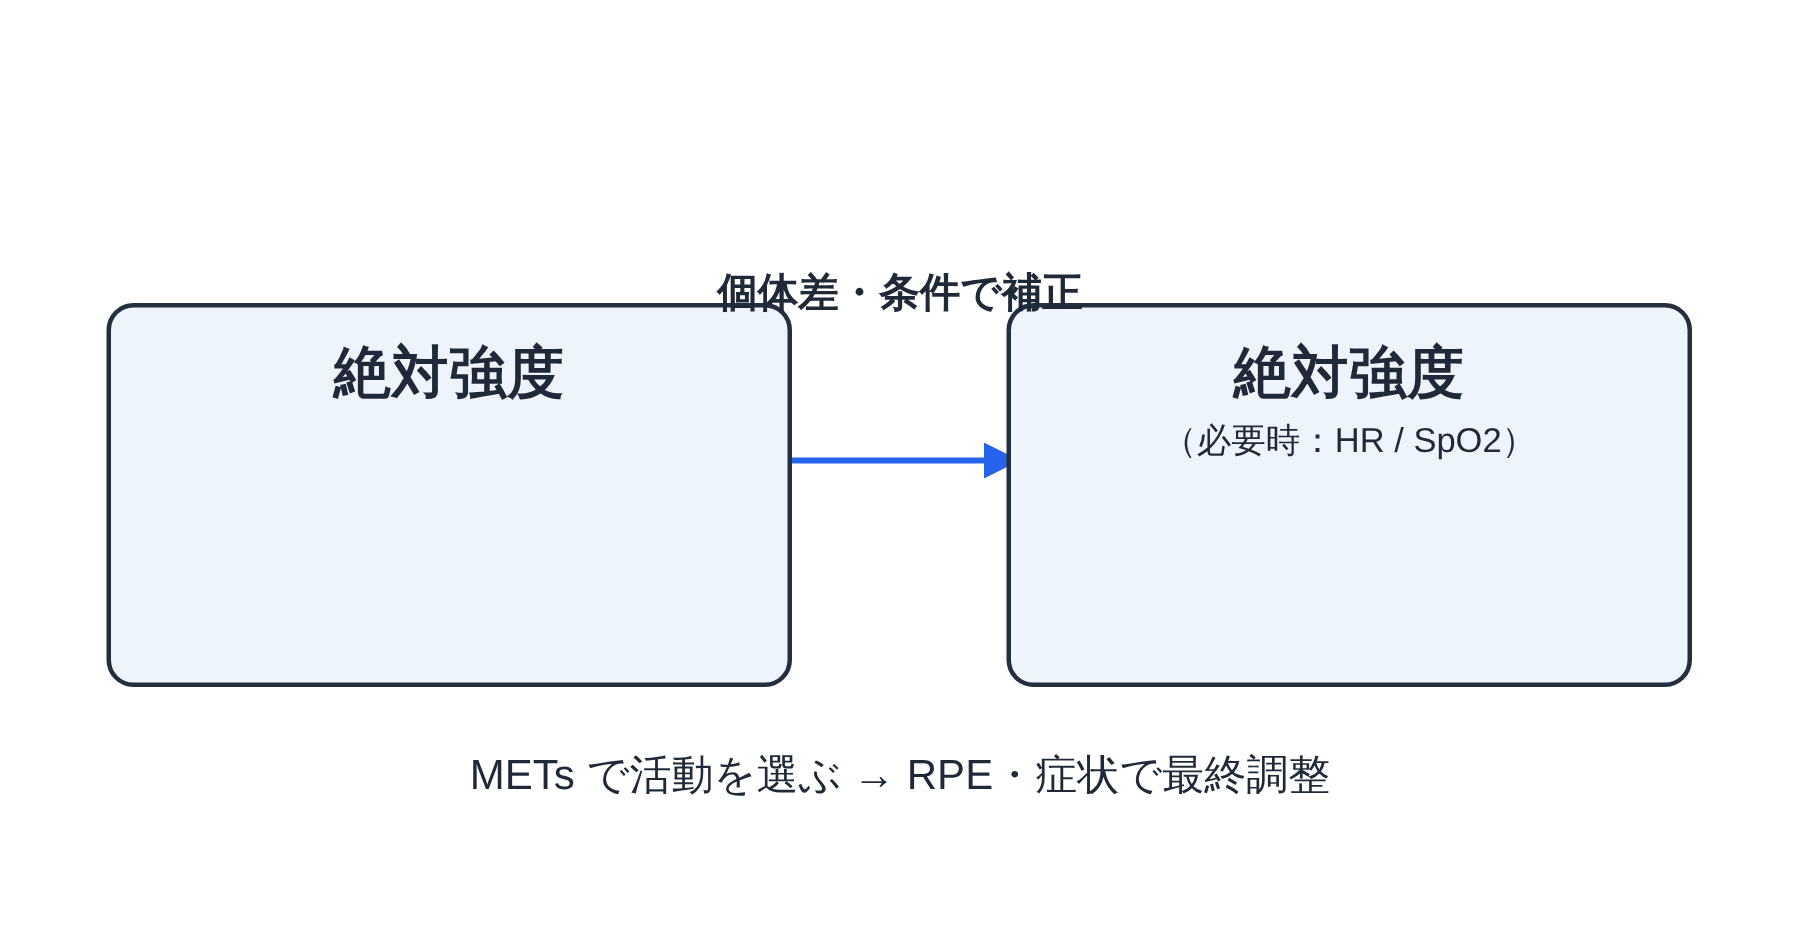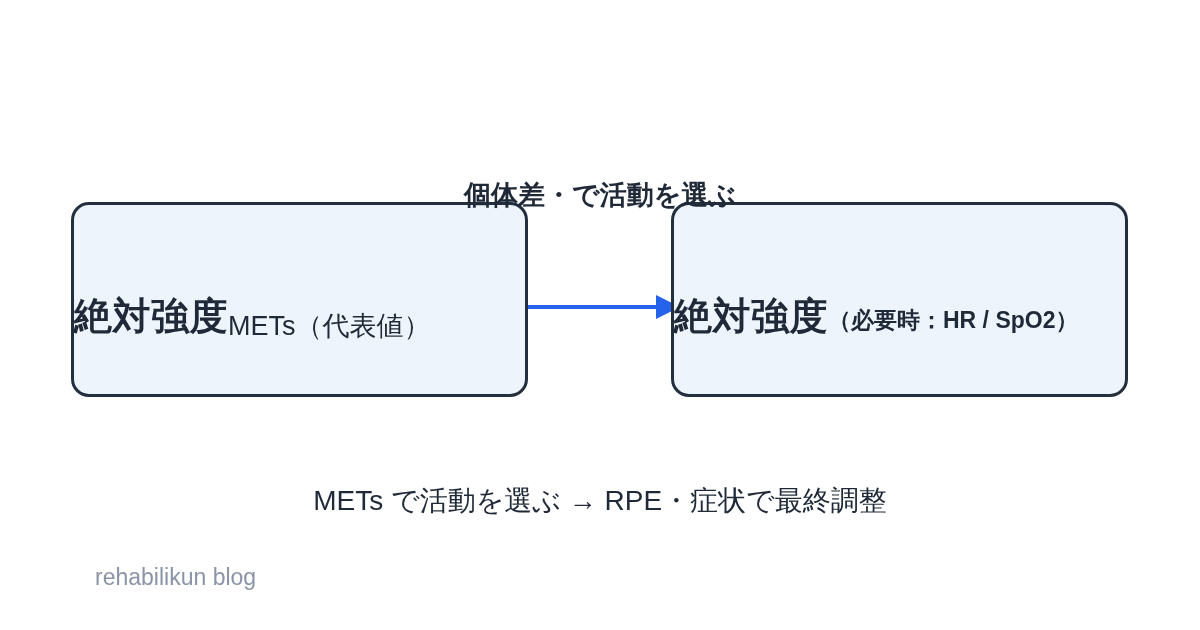--- a/index.html
+++ b/index.html
@@ -19,30 +19,30 @@
     width: 1200px;
     height: 630px;
     background: #ffffff;
   }
 
   
   .concept-box {
     position: absolute;
     box-sizing: border-box;
     width: 457px;
-    height: 195px;
+    height: 256px;
     top: 202px;
     background: #eef4fc;
     border: 3px solid #232f3e;
     border-radius: 18px;
     display: flex;
-    flex-direction: row;
+    flex-direction: column;
     align-items: center;
     justify-content: flex-start;
-    padding-top: 34px;
+    padding-top: 24px;
     z-index: 1;
   }
   #box-absolute { left: 71px; }
   #box-relative { left: 671px; }
 
   .box-title {
     font-size: 38px;
     font-weight: bold;
     color: #1f2937;
     letter-spacing: 0.5px;
@@ -50,21 +50,21 @@
   }
   .box-line-1 {
     font-size: 27px;
     font-weight: normal;
     color: #1f2937;
     margin-top: 20px;
     line-height: 1.2;
   }
   .box-line-2 {
     font-size: 23px;
-    font-weight: bold;
+    font-weight: normal;
     color: #1f2937;
     margin-top: 9px;
     line-height: 1.2;
   }
 
   
   #flow-arrow {
     position: absolute;
     left: 520px;
     top: 288px;
@@ -86,21 +86,21 @@
     z-index: 3;
     line-height: 1.15;
     pointer-events: none;
   }
 
   
   #caption {
     position: absolute;
     left: 0;
     right: 0;
-    top: 483px;
+    top: 499px;
     text-align: center;
     font-size: 28px;
     font-weight: normal;
     color: #1f2937;
     line-height: 1.3;
   }
 
   
   #footer-watermark {
     position: absolute;
@@ -117,27 +117,25 @@
 
 <div id="canvas">
 
   <svg id="flow-arrow" viewBox="0 0 160 40" xmlns="http://www.w3.org/2000/svg">
     <line x1="4" y1="19" x2="140" y2="19" stroke="#2563eb" stroke-width="4"></line>
     <polygon points="136,7 160,19 136,31" fill="#2563eb"></polygon>
   </svg>
 
   <div id="box-absolute" class="concept-box">
     <div class="box-title">絶対強度</div>
-    <div class="box-line-1">METs（代表値）</div>
   </div>
 
   <div id="box-relative" class="concept-box">
     <div class="box-title">絶対強度</div>
     <div class="box-line-2">（必要時：HR / SpO2）</div>
   </div>
 
-  <div id="arrow-label">個体差・で活動を選ぶ</div>
+  <div id="arrow-label">個体差・条件で補正</div>
 
   <div id="caption">METs で活動を選ぶ → RPE・症状で最終調整</div>
 
-  <div id="footer-watermark">rehabilikun blog</div>
 
 </div>
 
 </body></html>

